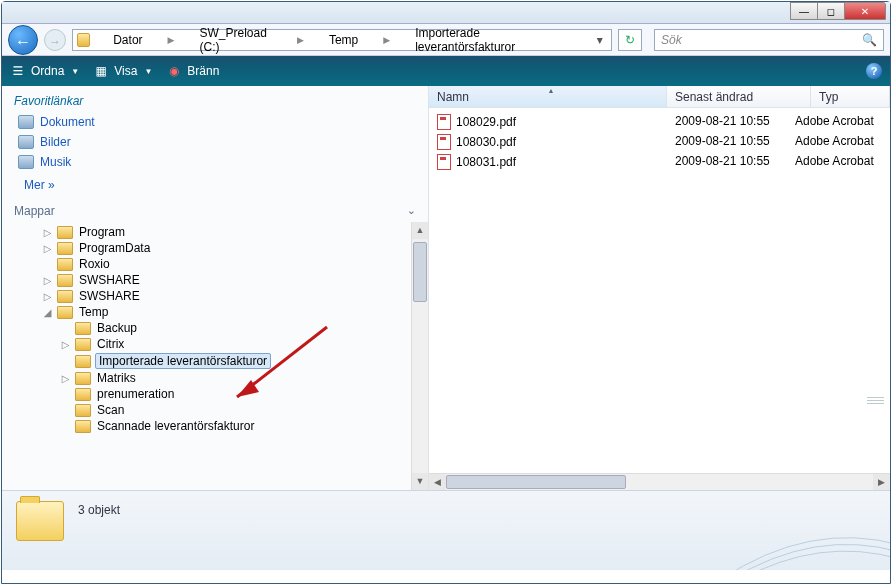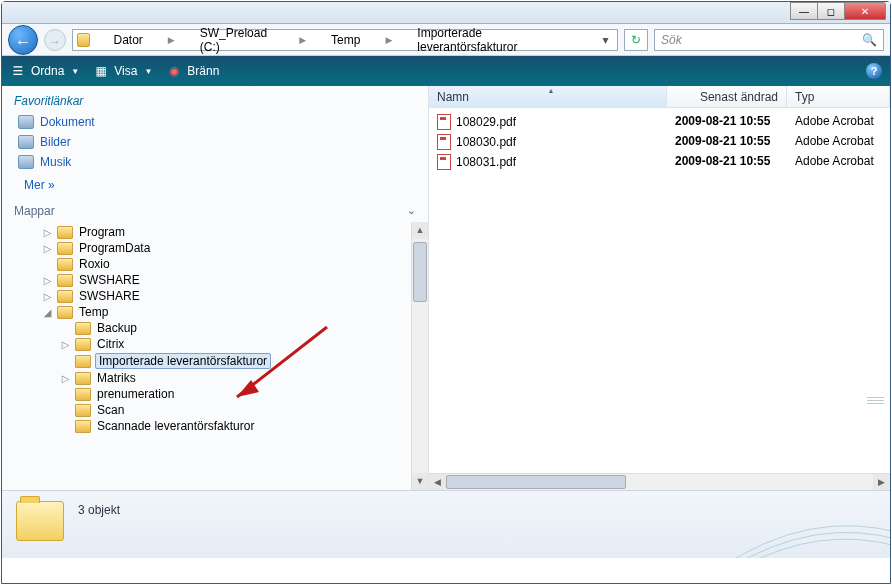--- a/index.html
+++ b/index.html
@@ -14,21 +14,21 @@
 
 .navbar { height: 32px; background: #f4f7fb; border-bottom:1px solid #ccd; display:flex; align-items:center; padding:0 6px; gap:6px; }
 .nav-back { width:30px; height:30px; border-radius:50%; background: radial-gradient(circle at 35% 30%, #6bb8ff, #1a6bbf); border:1px solid #12528f; display:flex; align-items:center; justify-content:center; color:#fff; font-size:16px; cursor:pointer; }
 .nav-fwd { width:22px; height:22px; border-radius:50%; background:#e4ecf4; border:1px solid #bcc; display:flex; align-items:center; justify-content:center; color:#aaa; font-size:12px; }
 .addr { flex:1; height:22px; border:1px solid #9ab; background:#fff; display:flex; align-items:center; padding:0 4px; gap:20px; }
 .addr .folder-ico { width:16px; height:14px; background:linear-gradient(#ffe9a8,#f2c a); background:linear-gradient(#ffe8a0,#e8b840); border-radius:2px; border:1px solid #caa040; }
 .crumb { padding:0 3px; cursor:pointer; }
 .crumb-sep { color:#888; font-size:9px; padding:0 2px; }
 .addr-drop { width:18px; text-align:center; color:#555; cursor:pointer; }
 .refresh { width:24px; height:22px; border:1px solid #9ab; background:#fff; display:flex; align-items:center; justify-content:center; color:#2a6; cursor:pointer; }
-.search { width:230px; height:22px; border:1px solid #9ab; background:#fff; display:flex; align-items:center; padding:0 6px; color:#888; font-style:italic; position:relative; }
+.search { width:230px; height:22px; border:1px solid #9ab; background:#fff; display:flex; align-items:center; padding:0 6px; color:#888; font-style:italic; position:relative;margin-left:6px; }
 .search .mag { position:absolute; right:6px; font-style:normal; color:#567; }
 
 
 .toolbar { height:30px; background: linear-gradient(#1a4f6f,#0e5c77 40%,#0a6b82); display:flex; align-items:center; padding:0 8px; gap:14px; color:#fff; }
 .tb-item { display:flex; align-items:center; gap:5px; cursor:pointer; }
 .tb-ico { width:16px; height:16px; display:flex; align-items:center; justify-content:center; }
 .tb-drop { font-size:8px; margin-left:2px; }
 .help-ico { margin-left:auto; width:16px; height:16px; border-radius:50%; background:radial-gradient(circle at 35% 30%,#8cf,#15a); color:#fff; display:flex; align-items:center; justify-content:center; font-size:11px; font-weight:bold; cursor:pointer; }
 
 
@@ -50,38 +50,38 @@
 .node .exp { width:11px; text-align:center; color:#888; font-size:10px; }
 .node .fico { width:16px; height:13px; background:linear-gradient(#ffe8a0,#e8b840); border:1px solid #caa040; border-radius:1px; }
 .node.sel span.lbl { background:#d6e8f8; border:1px solid #7da2ce; padding:0 3px; border-radius:2px; }
 .node .lbl { padding:0 2px; }
 .ind1 { padding-left:18px; } .ind2 { padding-left:36px; }
 
 .rightpane { flex:1; display:flex; flex-direction:column; position:relative; }
 .cols { display:flex; height:22px; border-bottom:1px solid #dce3ea; background:linear-gradient(#fdfdfe,#f0f4f8); }
 .col { padding:4px 8px; border-right:1px solid #dce3ea; color:#334; position:relative; cursor:pointer; }
 .col.name { width:238px; background:linear-gradient(#eaf3fc,#d6e8f8); }
-.col.date { width:120px;text-align:right; } .col.type { flex:1; }
+.col.date { width:144px; } .col.type { flex:1; }
 .col.name::after { content:"▲"; font-size:7px; color:#567; position:absolute; left:50%; top:1px; }
 .files { padding:4px 0; }
 .row { display:flex; padding:2px 0; cursor:pointer; }
-.row .c { padding:0 8px; } .row .c.name{width:238px; display:flex; align-items:center; gap:5px;} .row .c.date{width:120px;font-weight:bold;} .row .c.type{flex:1;}
+.row .c { padding:0 8px; } .row .c.name{width:238px; display:flex; align-items:center; gap:5px;} .row .c.date{width:120px;} .row .c.type{flex:1;}
 .pdf-ico { width:14px; height:16px; background:#fff; border:1px solid #c44; position:relative; }
 .pdf-ico::before { content:""; position:absolute; top:2px; left:2px; width:6px; height:3px; background:#c44; }
 .h-scroll { position:absolute; bottom:0; left:0; right:0; height:17px; background:#f0f0f0; border-top:1px solid #ddd; display:flex; }
 .h-scroll .arr { width:17px; background:#e8e8e8; text-align:center; font-size:9px; line-height:17px; color:#666; }
 .h-scroll .track { flex:1; position:relative; }
 .h-scroll .thumb { position:absolute; top:1px; bottom:1px; left:0; width:180px; background:#cdd6e0; border:1px solid #aab; border-radius:2px; }
 
 
 .arrow { position:absolute; left:215px; top:320px; width:120px; height:90px; pointer-events:none; }
 
 
 .resize { position:absolute; right:6px; top:394px; width:17px; height:8px; background:repeating-linear-gradient(0deg,#bcc,#bcc 1px,transparent 1px,transparent 3px); }
-.status { height:68px; background:linear-gradient(#f2f6fa,#e4ecf4); border-top:1px solid #cdd6e0; display:flex; align-items:flex-start; padding:10px 14px; gap:14px; position:relative; overflow:hidden; }
+.status { height:80px; background:linear-gradient(#f2f6fa,#e4ecf4); border-top:1px solid #cdd6e0; display:flex; align-items:flex-start; padding:10px 14px; gap:14px; position:relative; overflow:hidden; }
 .big-folder { width:48px; height:40px; background:linear-gradient(#fff2c0,#f4d060); border:1px solid #d4a830; border-radius:3px; position:relative; }
 .big-folder::before { content:""; position:absolute; top:-6px; left:3px; width:18px; height:6px; background:#f4d060; border:1px solid #d4a830; border-bottom:none; border-radius:2px 2px 0 0; }
 .status-txt { color:#334; padding-top:2px; }
 .swoosh { position:absolute; right:-10px; bottom:-10px; width:180px; height:70px; opacity:.6; }
 
 .outer { border:1px solid #3a5a7a; width:890px; height:583px; position:absolute; top:1px; left:1px; border-radius:4px 4px 0 0; box-shadow:0 0 0 1px #fff inset; }
 </style>
 </head>
 <body>
 

